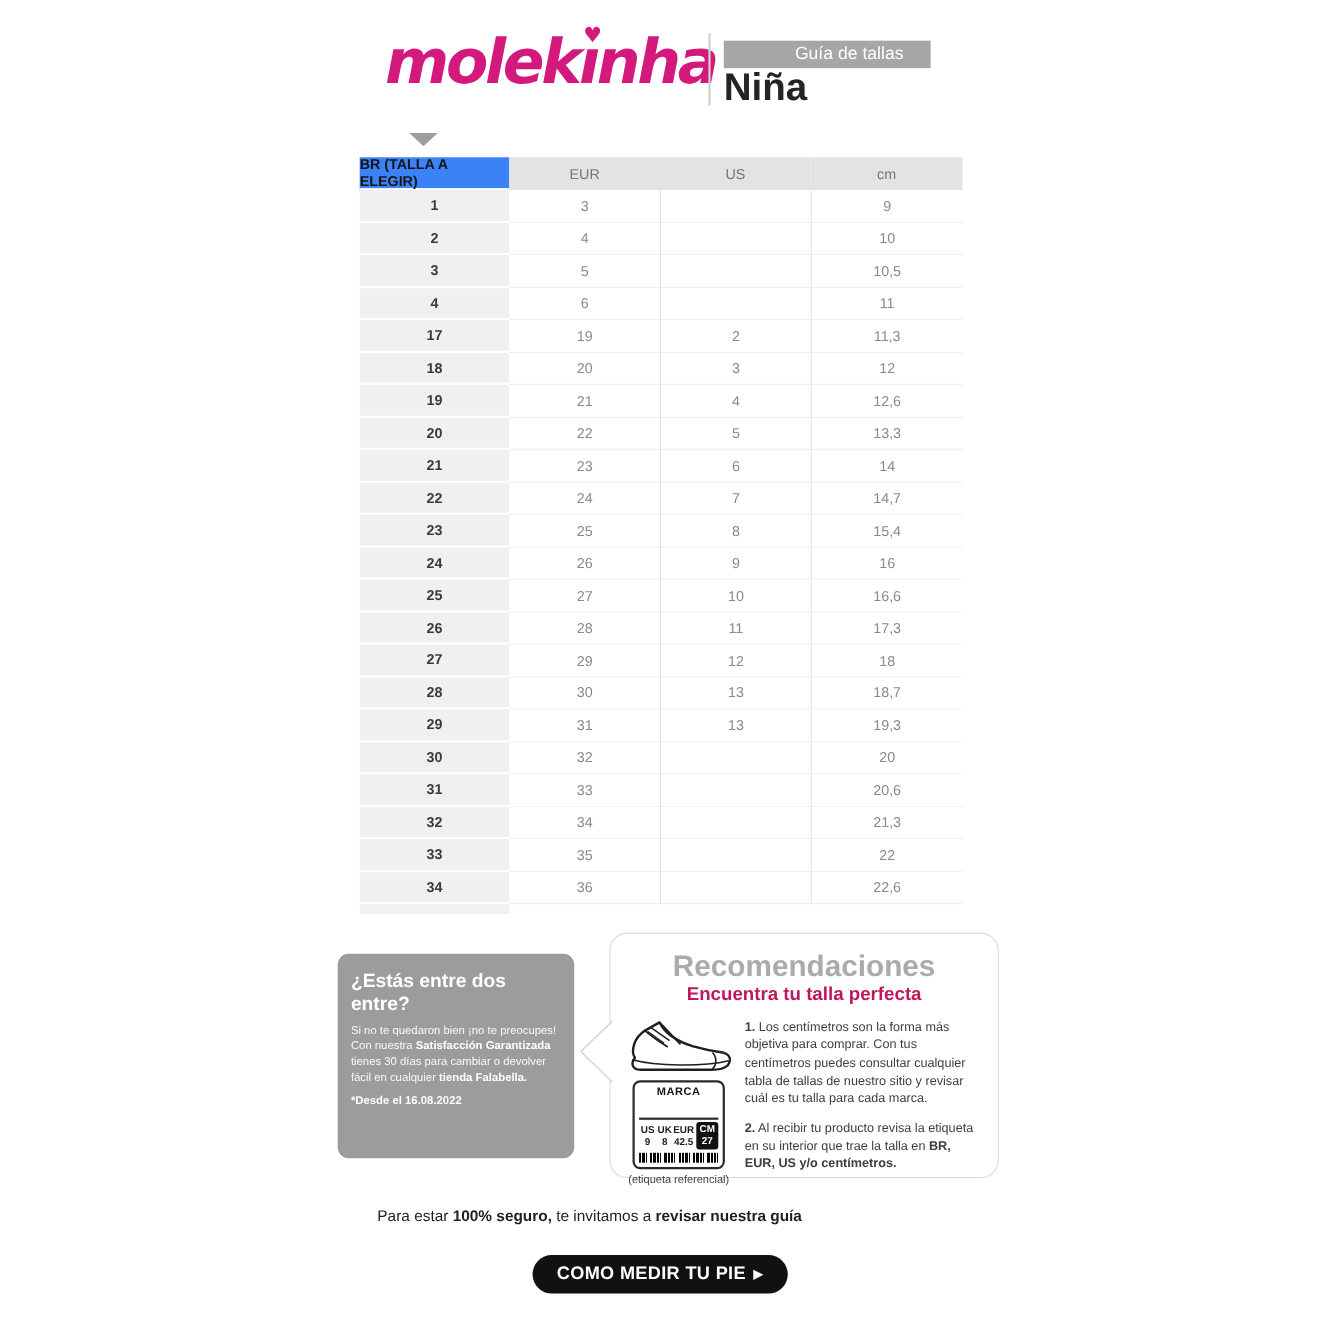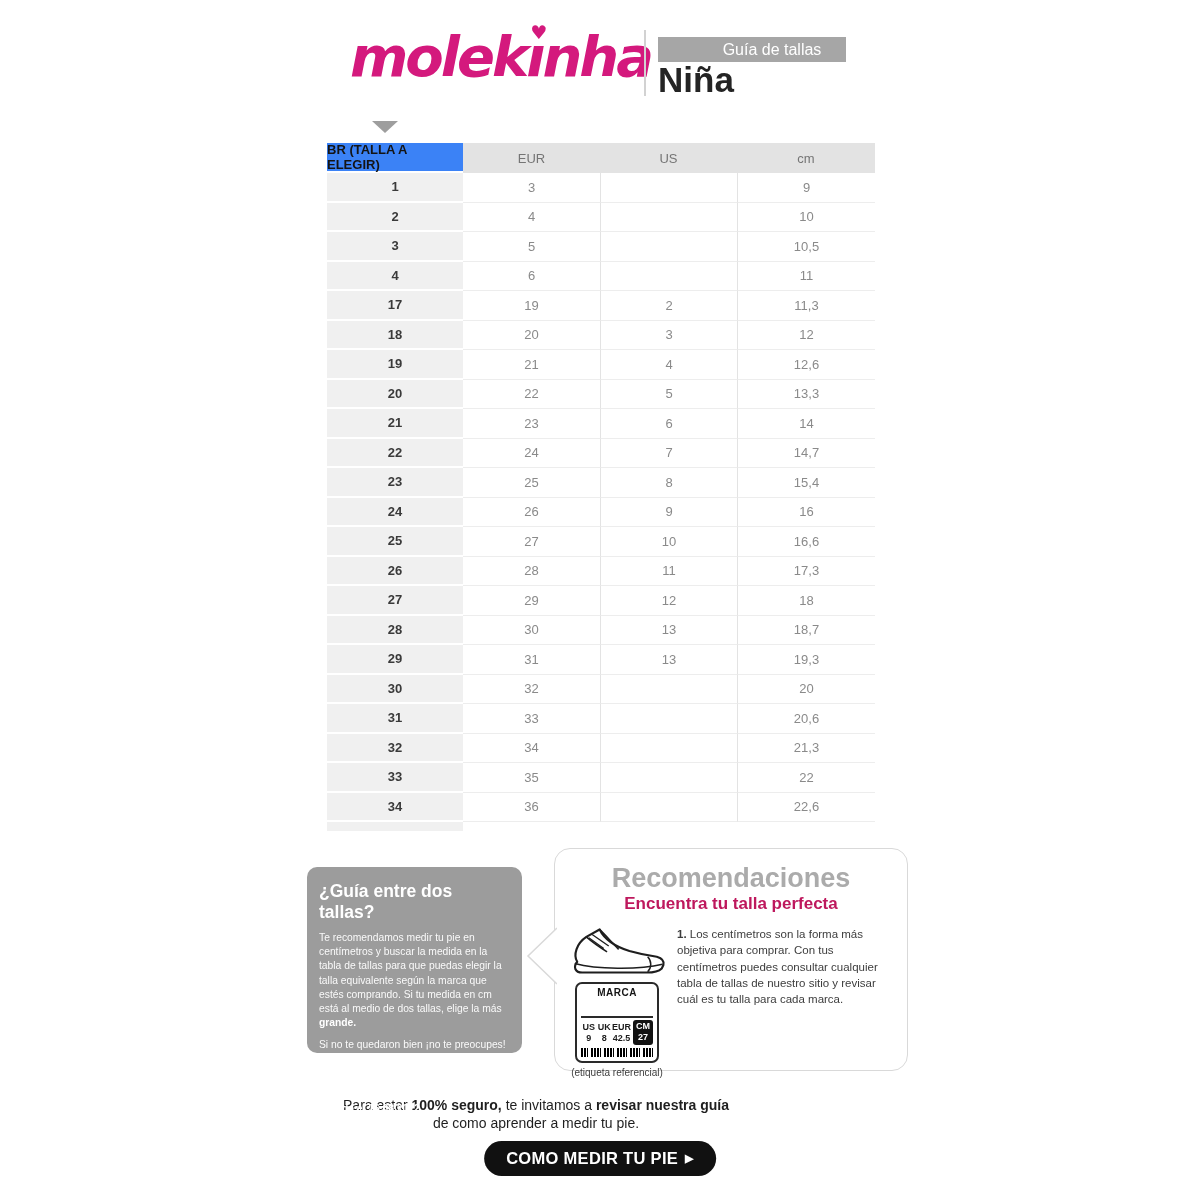--- a/index.html
+++ b/index.html
@@ -225,22 +225,21 @@
       </div>
     <div class="footstrip">
         <div></div>
         <div></div>
         <div></div>
         <div></div>
       </div>
   </div>
 
   <div class="graybox">
-    <h2>¿Guía entre dos tallas?</h2>
-    <p><span>Te recomendamos medir tu pie en centímetros y buscar la medida en la tabla de tallas para que puedas elegir la talla equivalente según la marca que estés comprando. Si tu medida en cm está al medio de dos tallas, elige la más </span><b>grande.</b></p>
+    <h2>¿Estás entre dos entre?</h2>
     <p><span>Si no te quedaron bien ¡no te preocupes! Con nuestra </span><b>Satisfacción Garantizada</b><span> tienes 30 días para cambiar o devolver fácil en cualquier </span><b>tienda Falabella.</b></p>
     <div class="note">*Desde el 16.08.2022</div>
   </div>
 
   <div class="whitebox">
     <svg class="tail" width="32" height="58" viewBox="0 0 32 58">
       <polygon points="32,1 3,29 32,57" fill="#ffffff"></polygon>
       <path d="M32,1 L3,29 L32,57" fill="none" stroke="#d9d9d9" stroke-width="1.5"></path>
     </svg>
     <h2>Recomendaciones</h2>
@@ -270,26 +269,26 @@
               <div>CM</div>
               <div>27</div>
             </div>
           </div>
           <div class="barcode"></div>
         </div>
         <div class="label-caption">(etiqueta referencial)</div>
       </div>
       <div class="rec-right">
         <p><b>1.</b><span> Los centímetros son la forma más objetiva para comprar. Con tus centímetros puedes consultar cualquier tabla de tallas de nuestro sitio y revisar cuál es tu talla para cada marca.</span></p>
+        <p><b>2.</b><span> Al recibir tu producto revisa la etiqueta en su interior que trae la talla en </span><b>BR, EUR, US y/o centímetros.</b></p>
       </div>
     </div>
   </div>
 
   <div class="footer-text">
     <div><span>Para estar </span><b>100% seguro,</b><span> te invitamos a </span><b>revisar nuestra guía</b></div>
-    <div>de como aprender a medir tu pie.</div>
   </div>
   <button class="cta">
     <span>COMO MEDIR TU PIE</span>
     <span class="arrow">▶</span>
   </button>
 
 </div>
 
 </body></html>

